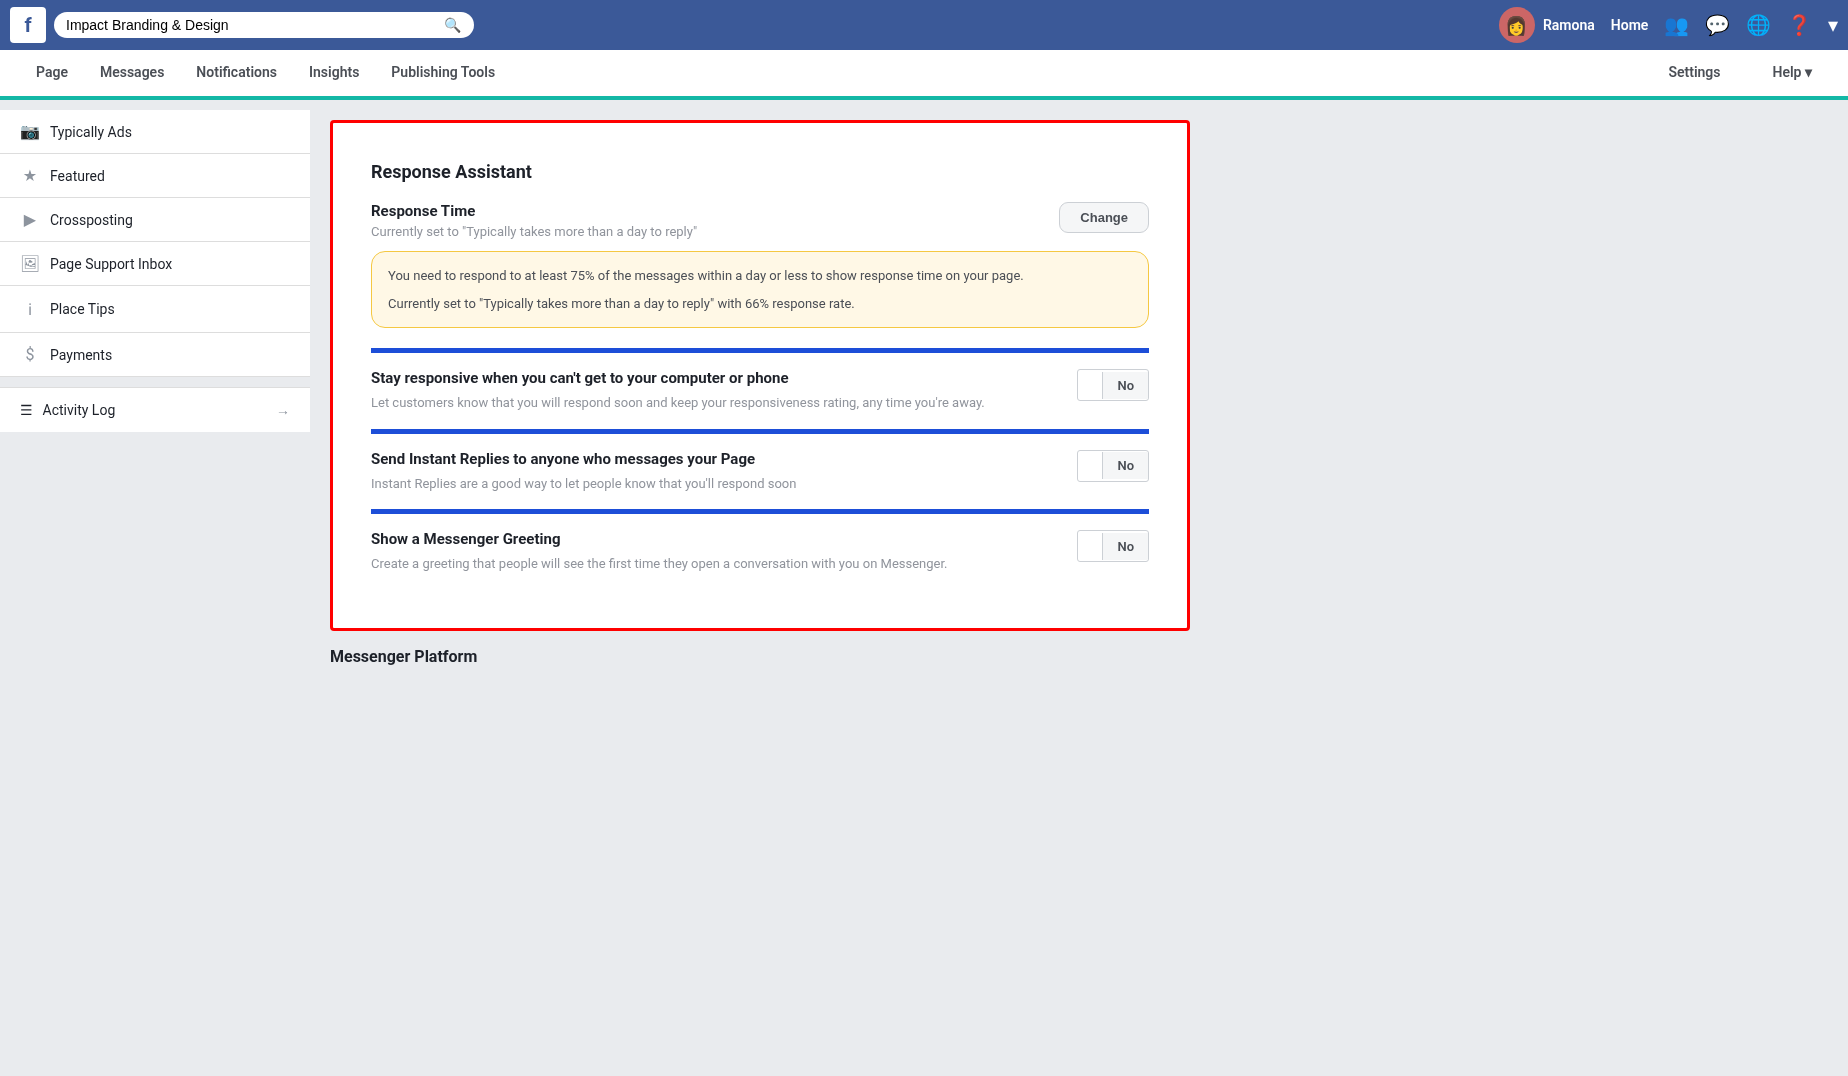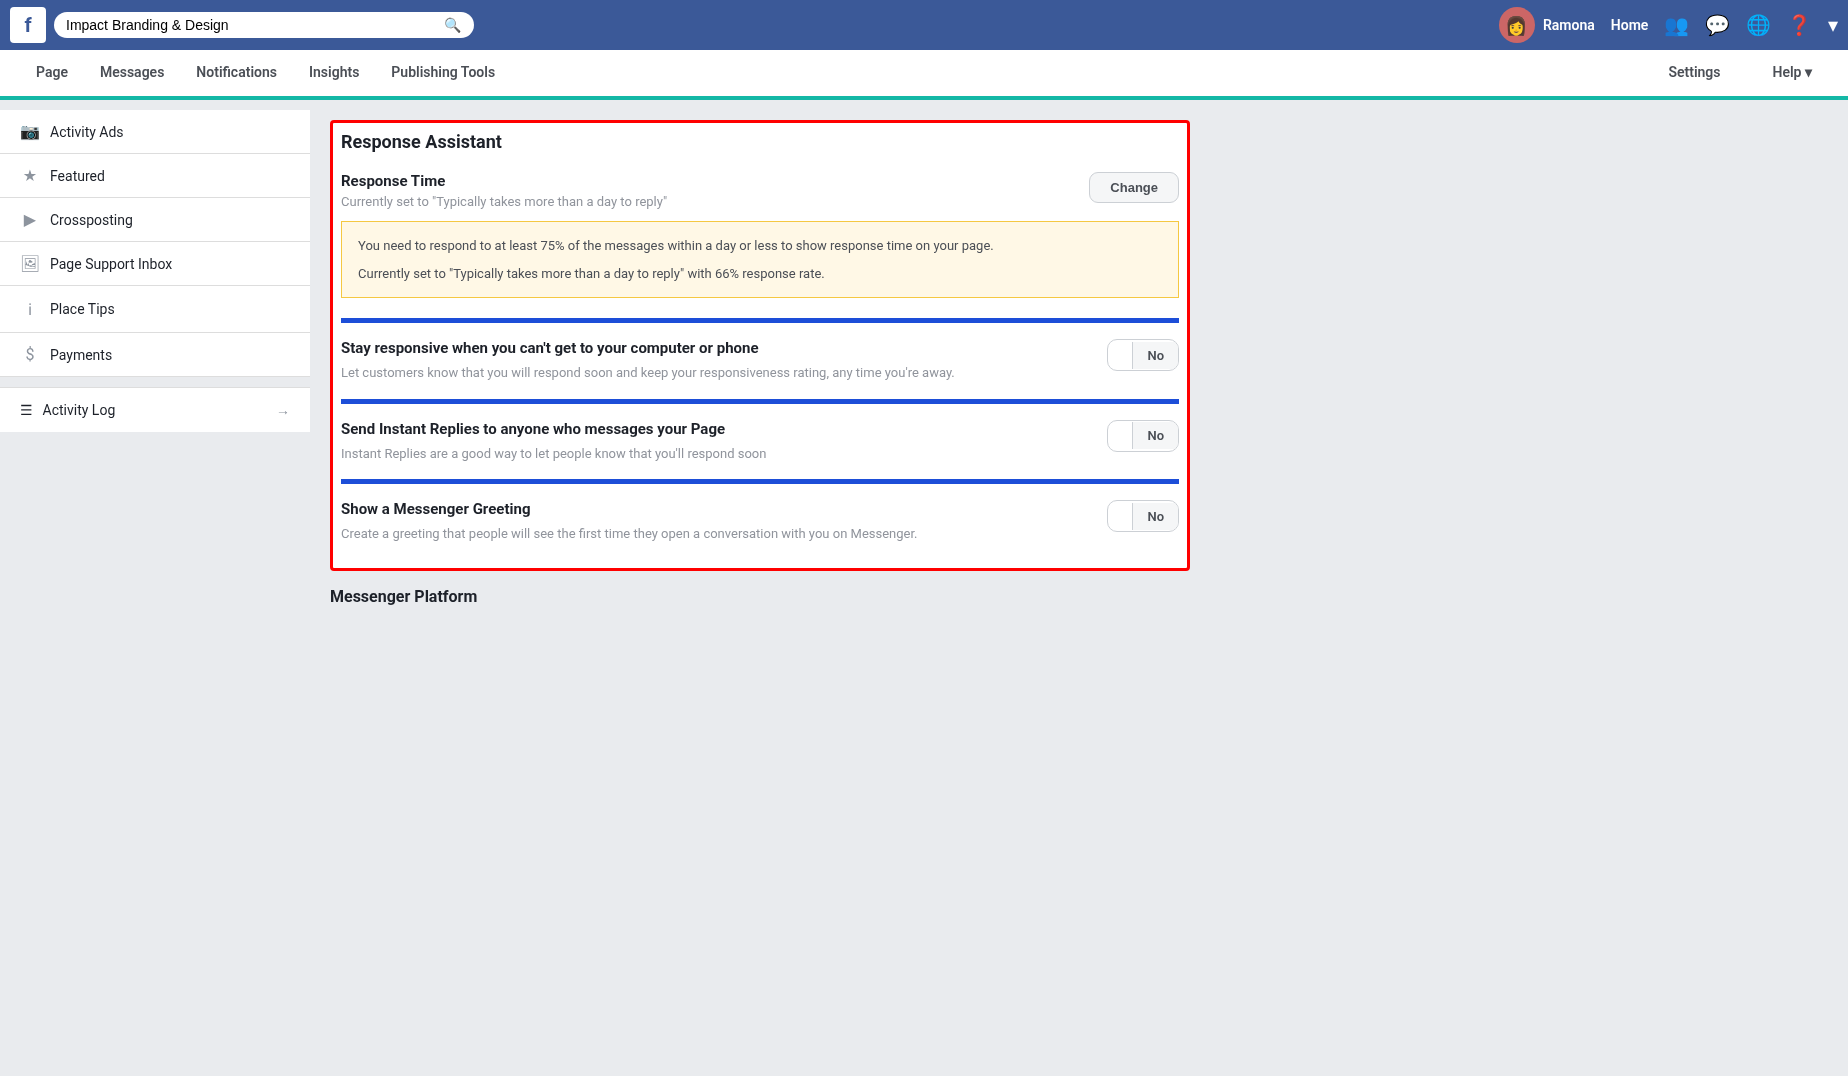--- a/index.html
+++ b/index.html
@@ -142,21 +142,21 @@
     .content-area {
       flex: 1;
       padding: 20px;
     }
 
     
     .response-assistant-card {
       background: white;
       border: 3px solid red;
       border-radius: 4px;
-      padding: 8px;
+      padding: 38px;
       max-width: 860px;
     }
 
     .card-title {
       font-size: 18px;
       font-weight: 700;
       color: #1d2129;
       margin-bottom: 20px;
     }
 
@@ -188,21 +188,21 @@
       font-weight: 600;
       color: #4b4f56;
       cursor: pointer;
       white-space: nowrap;
       flex-shrink: 0;
     }
 
     .warning-box {
       background: #fff8e6;
       border: 1px solid #f5c842;
-      border-radius: 0;
+      border-radius: 14px;
       padding: 14px 16px;
       margin: 12px 0 20px 0;
     }
     .warning-text {
       font-size: 13px;
       color: #4b4f56;
       line-height: 1.5;
     }
 
     .toggle-row {
@@ -223,21 +223,21 @@
       font-size: 13px;
       color: #90949c;
       line-height: 1.5;
     }
     .toggle-control {
       display: flex;
       align-items: center;
       gap: 0;
       flex-shrink: 0;
       border: 1px solid #ccd0d5;
-      border-radius: 10px;
+      border-radius: 3px;
       overflow: hidden;
       height: 32px;
     }
     .toggle-off {
       padding: 6px 12px;
       background: white;
       font-size: 13px;
       color: #4b4f56;
       cursor: pointer;
     }
@@ -294,21 +294,21 @@
     <div class="page-nav-item">Settings</div>
     <div class="page-nav-item">Help ▾</div>
   </div>
 </div>
 
 <div class="main-layout">
 
   <div class="sidebar">
     <div class="sidebar-item">
       <span class="icon">📷</span>
-      <span>Activity Ads</span>
+      <span>Typically Ads</span>
     </div>
     <div class="sidebar-item">
       <span class="icon">★</span>
       <span>Featured</span>
     </div>
     <div class="sidebar-item">
       <span class="icon">▶</span>
       <span>Crossposting</span>
     </div>
     <div class="sidebar-item">

